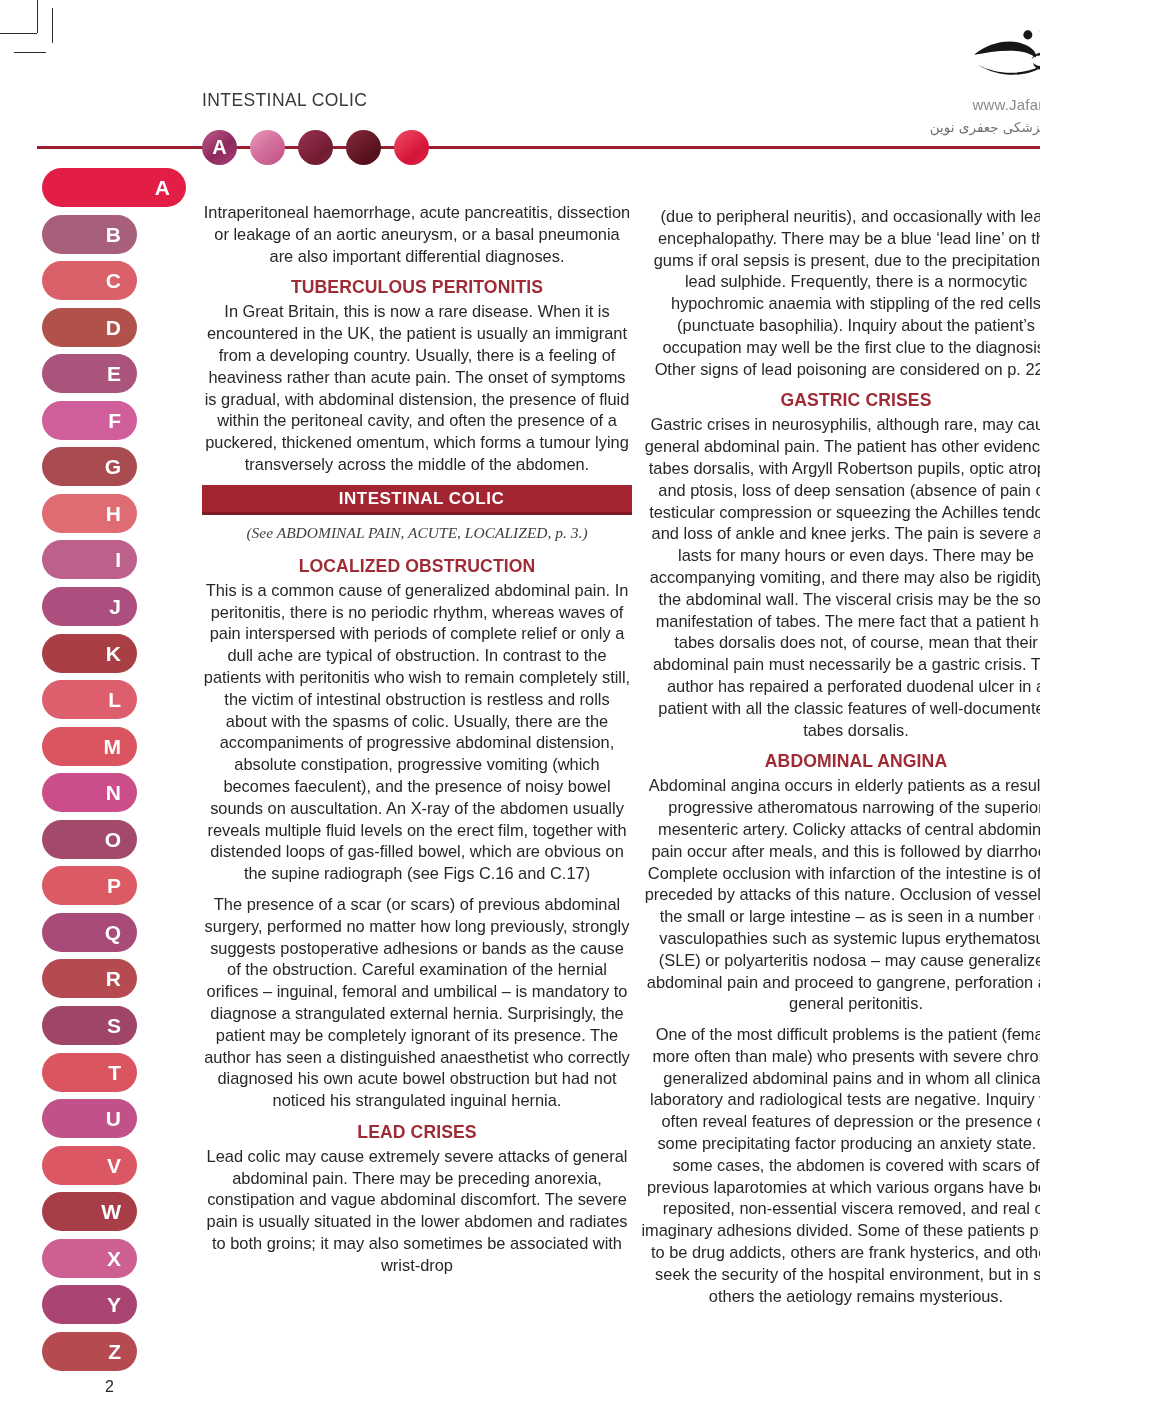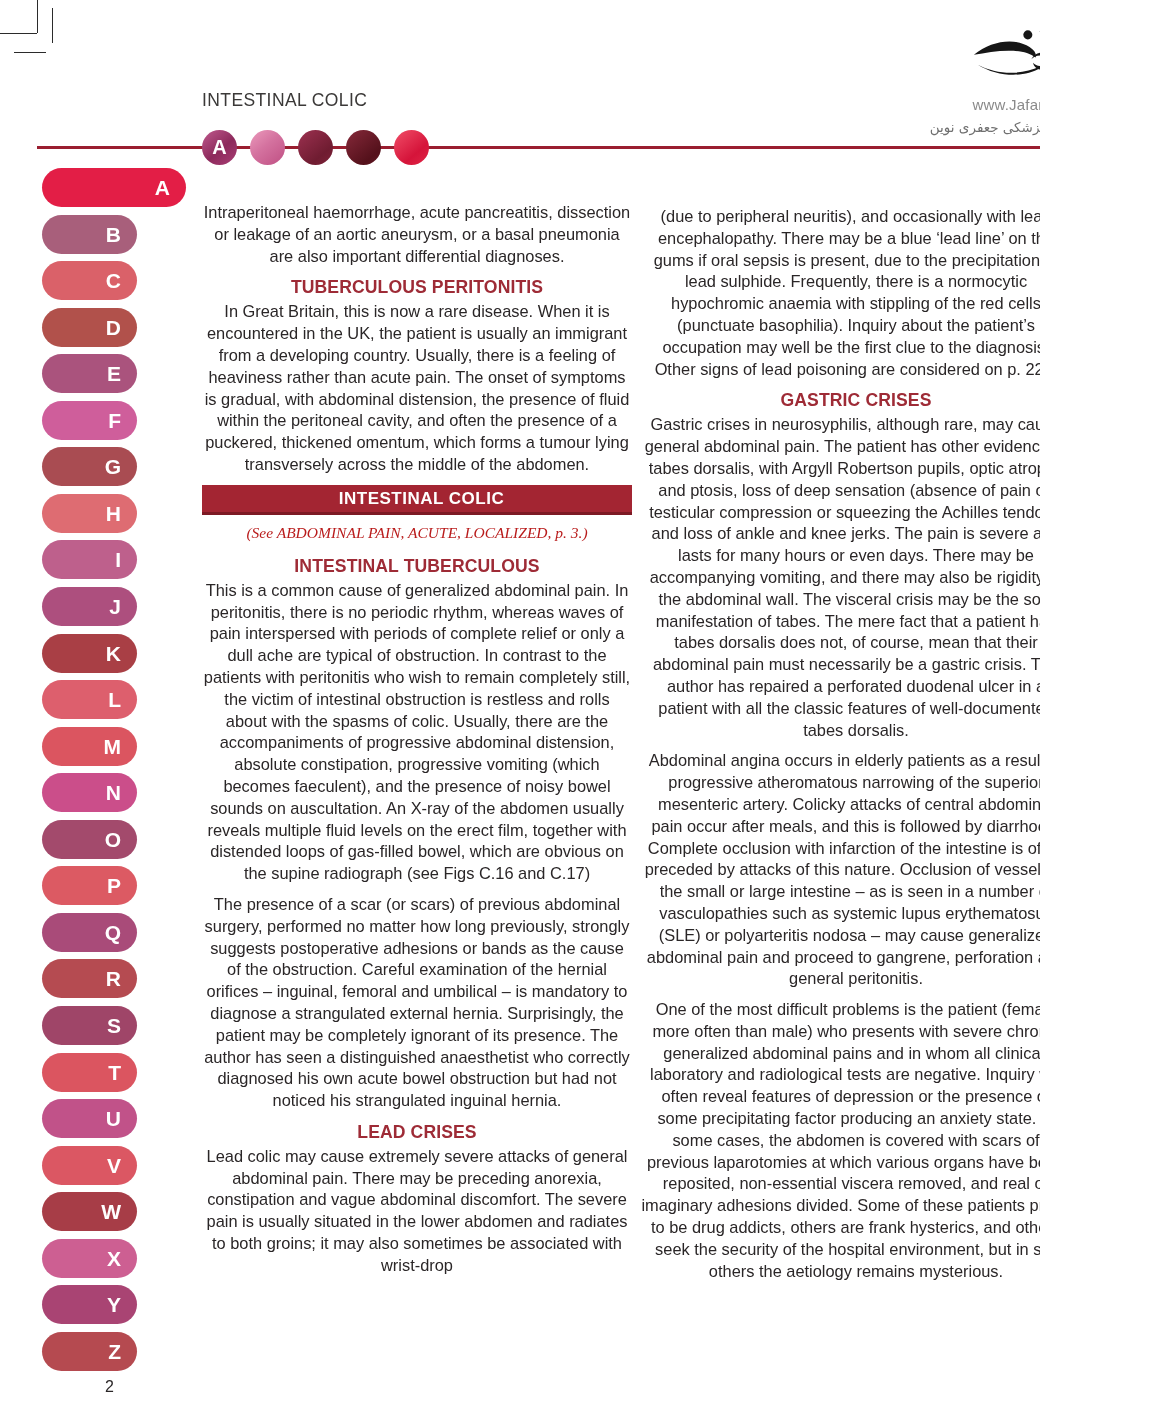--- a/index.html
+++ b/index.html
@@ -32,21 +32,21 @@
 
   
   .col{position:absolute;width:430px;font-size:16.4px;line-height:21.8px;color:#2a2627;text-align:center;}
   .col-left{left:202px;top:202px;}
   .col-right{left:641px;top:206px;}
   .col p{margin:0 0 9px 0;}
   .sec{margin:0 0 3px 0;font-size:17.6px;line-height:22px;font-weight:bold;color:#9e2b36;letter-spacing:.1px;}
   .banner{margin:9px 0 0 0;height:27px;line-height:27px;background:#a32532;border-bottom:3px solid #7d1a24;
           color:#fff;font-weight:bold;font-size:17px;letter-spacing:.5px;padding-left:9px;}
   .seenote{margin:7px 0 11px 0;font-family:"Liberation Serif",serif;font-style:italic;
-           font-size:15.5px;line-height:22px;color:#b91c1c;}
+           font-size:15.5px;line-height:22px;color:#404040;}
 
   .pagenum{position:absolute;left:105px;top:1378px;font-size:16px;color:#2a2627;}
 </style>
 </head>
 <body>
 
 <div id="page">
 
   <div class="mark" style="left:0;top:33px;width:37px;height:1px;"></div>
   <div class="mark" style="left:37px;top:0;width:1px;height:33px;"></div>
@@ -165,29 +165,30 @@
         <span>Z</span>
       </div>
   </nav>
 
   <div class="col col-left">
     <p>Intraperitoneal haemorrhage, acute pancreatitis, dissection or leakage of an aortic aneurysm, or a basal pneumonia are also important differential diagnoses.</p>
     <div class="sec">TUBERCULOUS PERITONITIS</div>
     <p>In Great Britain, this is now a rare disease. When it is encountered in the UK, the patient is usually an immigrant from a developing country. Usually, there is a feeling of heaviness rather than acute pain. The onset of symptoms is gradual, with abdominal distension, the presence of fluid within the peritoneal cavity, and often the presence of a puckered, thickened omentum, which forms a tumour lying transversely across the middle of the abdomen.</p>
     <div class="banner">INTESTINAL COLIC</div>
     <div class="seenote">(See ABDOMINAL PAIN, ACUTE, LOCALIZED, p. 3.)</div>
-    <div class="sec">INTESTINAL TUBERCULOUS</div>
+    <div class="sec">LOCALIZED OBSTRUCTION</div>
     <p>This is a common cause of generalized abdominal pain. In peritonitis, there is no periodic rhythm, whereas waves of pain interspersed with periods of complete relief or only a dull ache are typical of obstruction. In contrast to the patients with peritonitis who wish to remain completely still, the victim of intestinal obstruction is restless and rolls about with the spasms of colic. Usually, there are the accompaniments of progressive abdominal distension, absolute constipation, progressive vomiting (which becomes faeculent), and the presence of noisy bowel sounds on auscultation. An X-ray of the abdomen usually reveals multiple fluid levels on the erect film, together with distended loops of gas-filled bowel, which are obvious on the supine radiograph (see Figs C.16 and C.17)</p>
     <p>The presence of a scar (or scars) of previous abdominal surgery, performed no matter how long previously, strongly suggests postoperative adhesions or bands as the cause of the obstruction. Careful examination of the hernial orifices – inguinal, femoral and umbilical – is mandatory to diagnose a strangulated external hernia. Surprisingly, the patient may be completely ignorant of its presence. The author has seen a distinguished anaesthetist who correctly diagnosed his own acute bowel obstruction but had not noticed his strangulated inguinal hernia.</p>
     <div class="sec">LEAD CRISES</div>
     <p>Lead colic may cause extremely severe attacks of general abdominal pain. There may be preceding anorexia, constipation and vague abdominal discomfort. The severe pain is usually situated in the lower abdomen and radiates to both groins; it may also sometimes be associated with wrist-drop</p>
   </div>
 
   <div class="col col-right">
     <p>(due to peripheral neuritis), and occasionally with lead encephalopathy. There may be a blue ‘lead line’ on the gums if oral sepsis is present, due to the precipitation of lead sulphide. Frequently, there is a normocytic hypochromic anaemia with stippling of the red cells (punctuate basophilia). Inquiry about the patient’s occupation may well be the first clue to the diagnosis. Other signs of lead poisoning are considered on p. 229.</p>
     <div class="sec">GASTRIC CRISES</div>
     <p>Gastric crises in neurosyphilis, although rare, may cause general abdominal pain. The patient has other evidence of tabes dorsalis, with Argyll Robertson pupils, optic atrophy and ptosis, loss of deep sensation (absence of pain on testicular compression or squeezing the Achilles tendon), and loss of ankle and knee jerks. The pain is severe and lasts for many hours or even days. There may be accompanying vomiting, and there may also be rigidity of the abdominal wall. The visceral crisis may be the sole manifestation of tabes. The mere fact that a patient has tabes dorsalis does not, of course, mean that their abdominal pain must necessarily be a gastric crisis. The author has repaired a perforated duodenal ulcer in a patient with all the classic features of well-documented tabes dorsalis.</p>
+    <div class="sec">ABDOMINAL ANGINA</div>
     <p>Abdominal angina occurs in elderly patients as a result of progressive atheromatous narrowing of the superior mesenteric artery. Colicky attacks of central abdominal pain occur after meals, and this is followed by diarrhoea. Complete occlusion with infarction of the intestine is often preceded by attacks of this nature. Occlusion of vessels to the small or large intestine – as is seen in a number of vasculopathies such as systemic lupus erythematosus (SLE) or polyarteritis nodosa – may cause generalized abdominal pain and proceed to gangrene, perforation and general peritonitis.</p>
     <p>One of the most difficult problems is the patient (female more often than male) who presents with severe chronic generalized abdominal pains and in whom all clinical, laboratory and radiological tests are negative. Inquiry will often reveal features of depression or the presence of some precipitating factor producing an anxiety state. In some cases, the abdomen is covered with scars of previous laparotomies at which various organs have been reposited, non-essential viscera removed, and real or imaginary adhesions divided. Some of these patients prove to be drug addicts, others are frank hysterics, and others seek the security of the hospital environment, but in still others the aetiology remains mysterious.</p>
   </div>
 
   <div class="pagenum">2</div>
 </div>
 
 </body></html>

